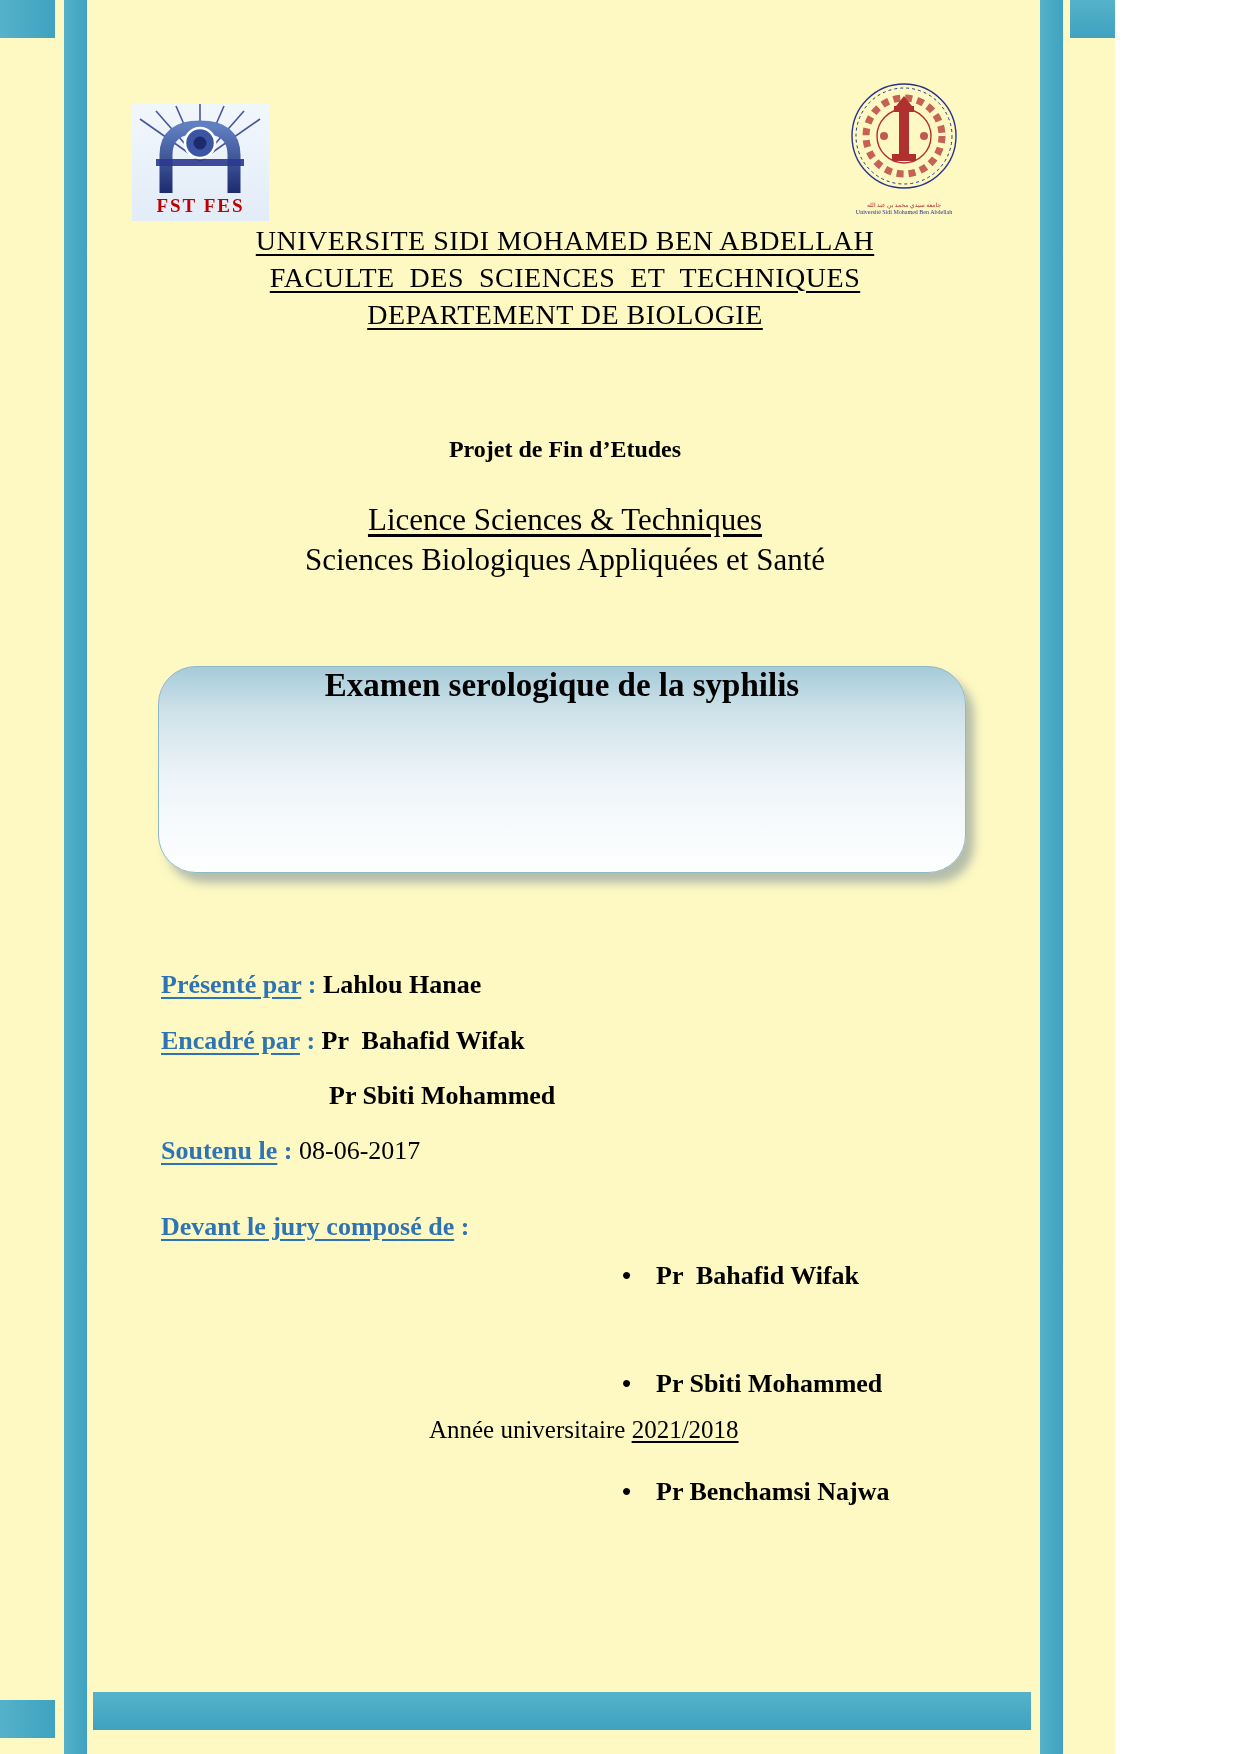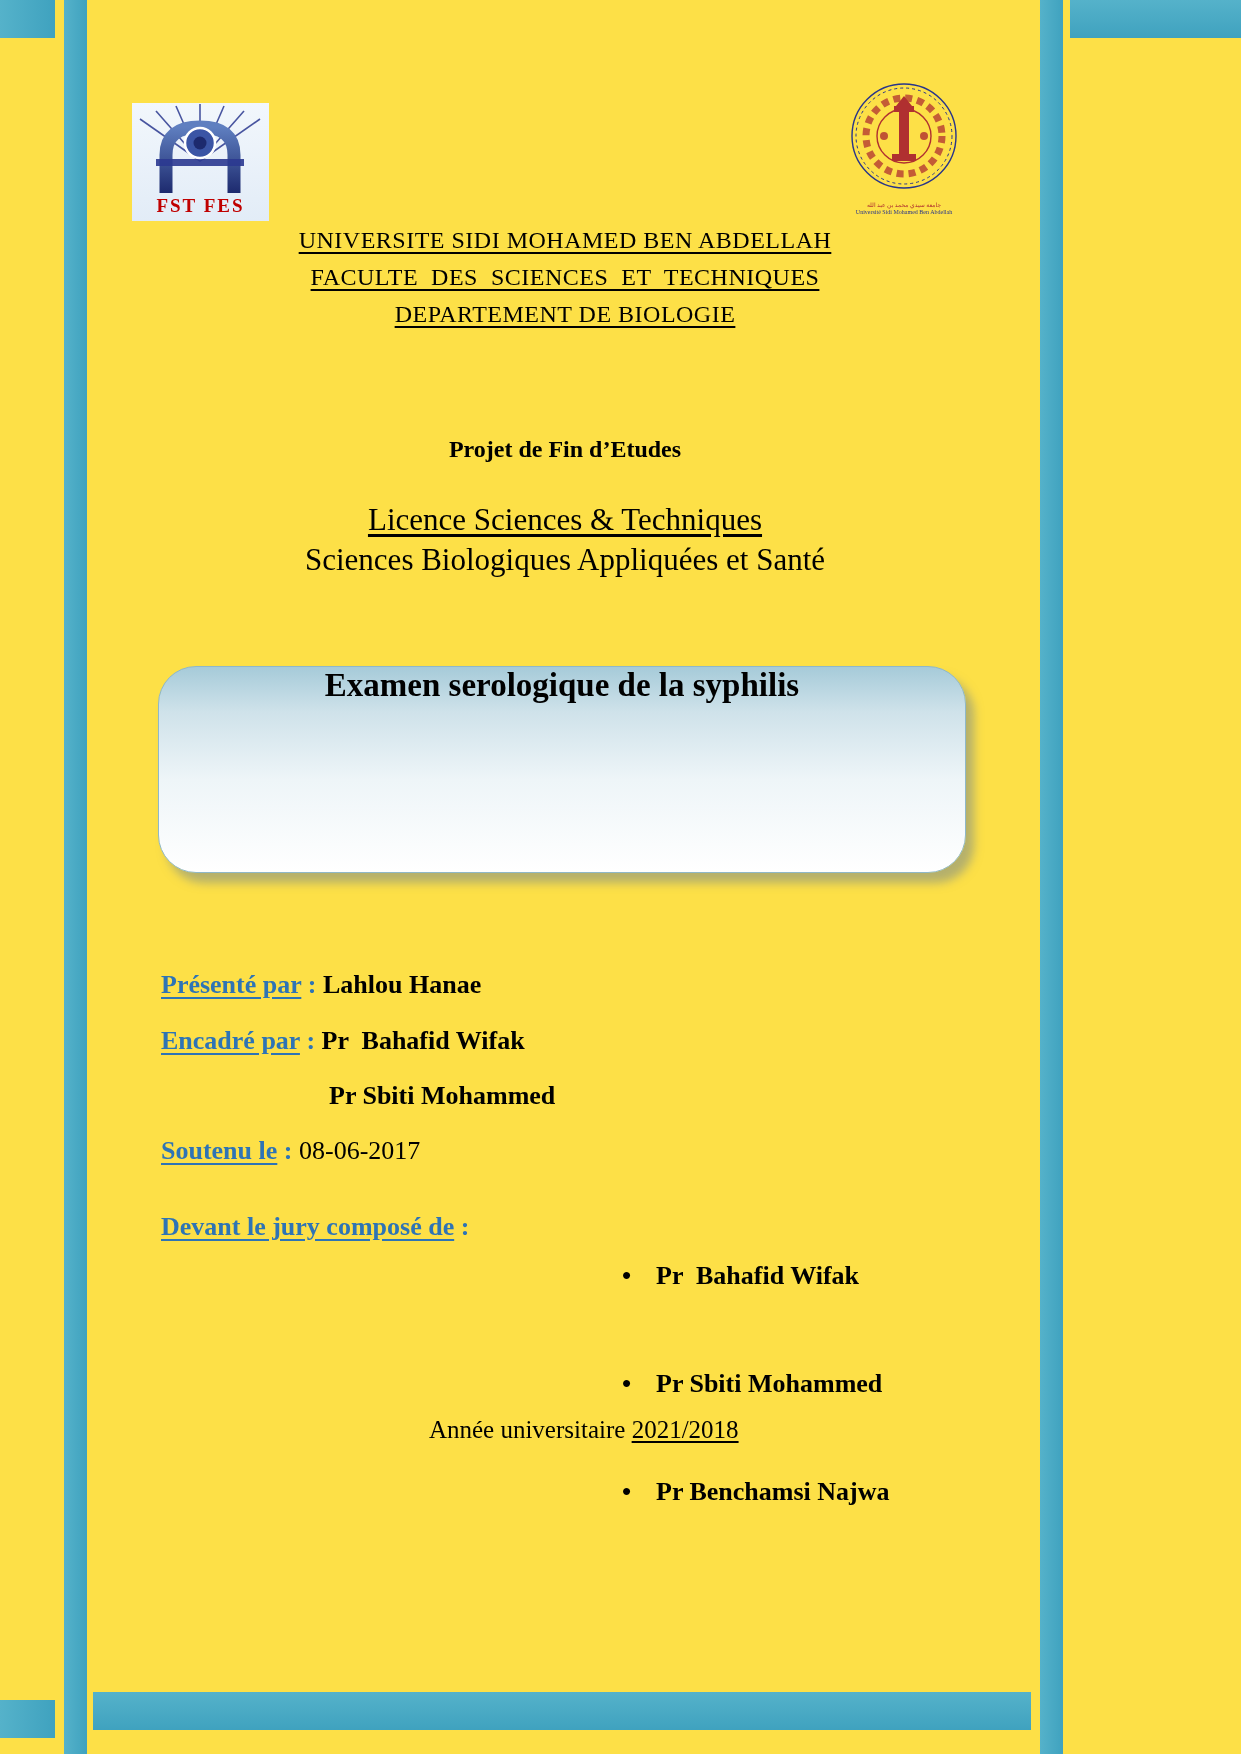--- a/index.html
+++ b/index.html
@@ -1,20 +1,20 @@
 <!DOCTYPE html>
 <html><head>
 <meta charset="utf-8">
 <style>
   html,body{margin:0;padding:0;background:#ffffff;}
   .page{
     position:relative;
-    width:1241px;
+    width:1115px;
     height:1754px;
-    background:#fde047;
+    background:#fef9c3;
     font-family:"Liberation Serif", serif;
     color:#000;
     overflow:hidden;
   }
   
   .bar{position:absolute;background:linear-gradient(90deg,#55b2ca,#3fa2bf);}
   .bar-h{background:linear-gradient(180deg,#55b2ca,#3fa2bf);}
   .corner-tl{left:0;top:0;width:55px;height:38px;}
   .bar-top-right{left:1070px;top:0;width:171px;height:38px;}
   .bar-left{left:64px;top:0;width:23px;height:1754px;}
@@ -28,21 +28,21 @@
   .fst-label{font-family:"Liberation Serif",serif;font-weight:bold;color:#c00000;
     font-size:19px;letter-spacing:2px;margin-top:-4px;}
   .seal{position:absolute;left:848px;top:80px;width:112px;height:142px;text-align:center;}
   .seal-cap-ar{font-size:6px;color:#b03030;line-height:7px;white-space:nowrap;}
   .seal-cap-fr{font-size:6px;color:#27348b;line-height:7px;white-space:nowrap;}
 
   
   .col{position:absolute;left:95px;width:940px;text-align:center;}
 
   .header-block{top:222px;}
-  .hline{font-size:24px;line-height:37px;letter-spacing:.5px;white-space:pre-wrap;
+  .hline{font-size:28px;line-height:37px;letter-spacing:.5px;white-space:pre-wrap;
     text-decoration:underline;text-underline-offset:4px;}
 
   .project-type{top:436px;font-size:24px;font-weight:bold;white-space:pre-wrap;}
 
   .program-block{top:500px;}
   .pline{font-size:31px;line-height:40px;white-space:pre-wrap;}
   .pline.u{text-decoration:underline;text-underline-offset:4px;}
 
   
   .title-box{

